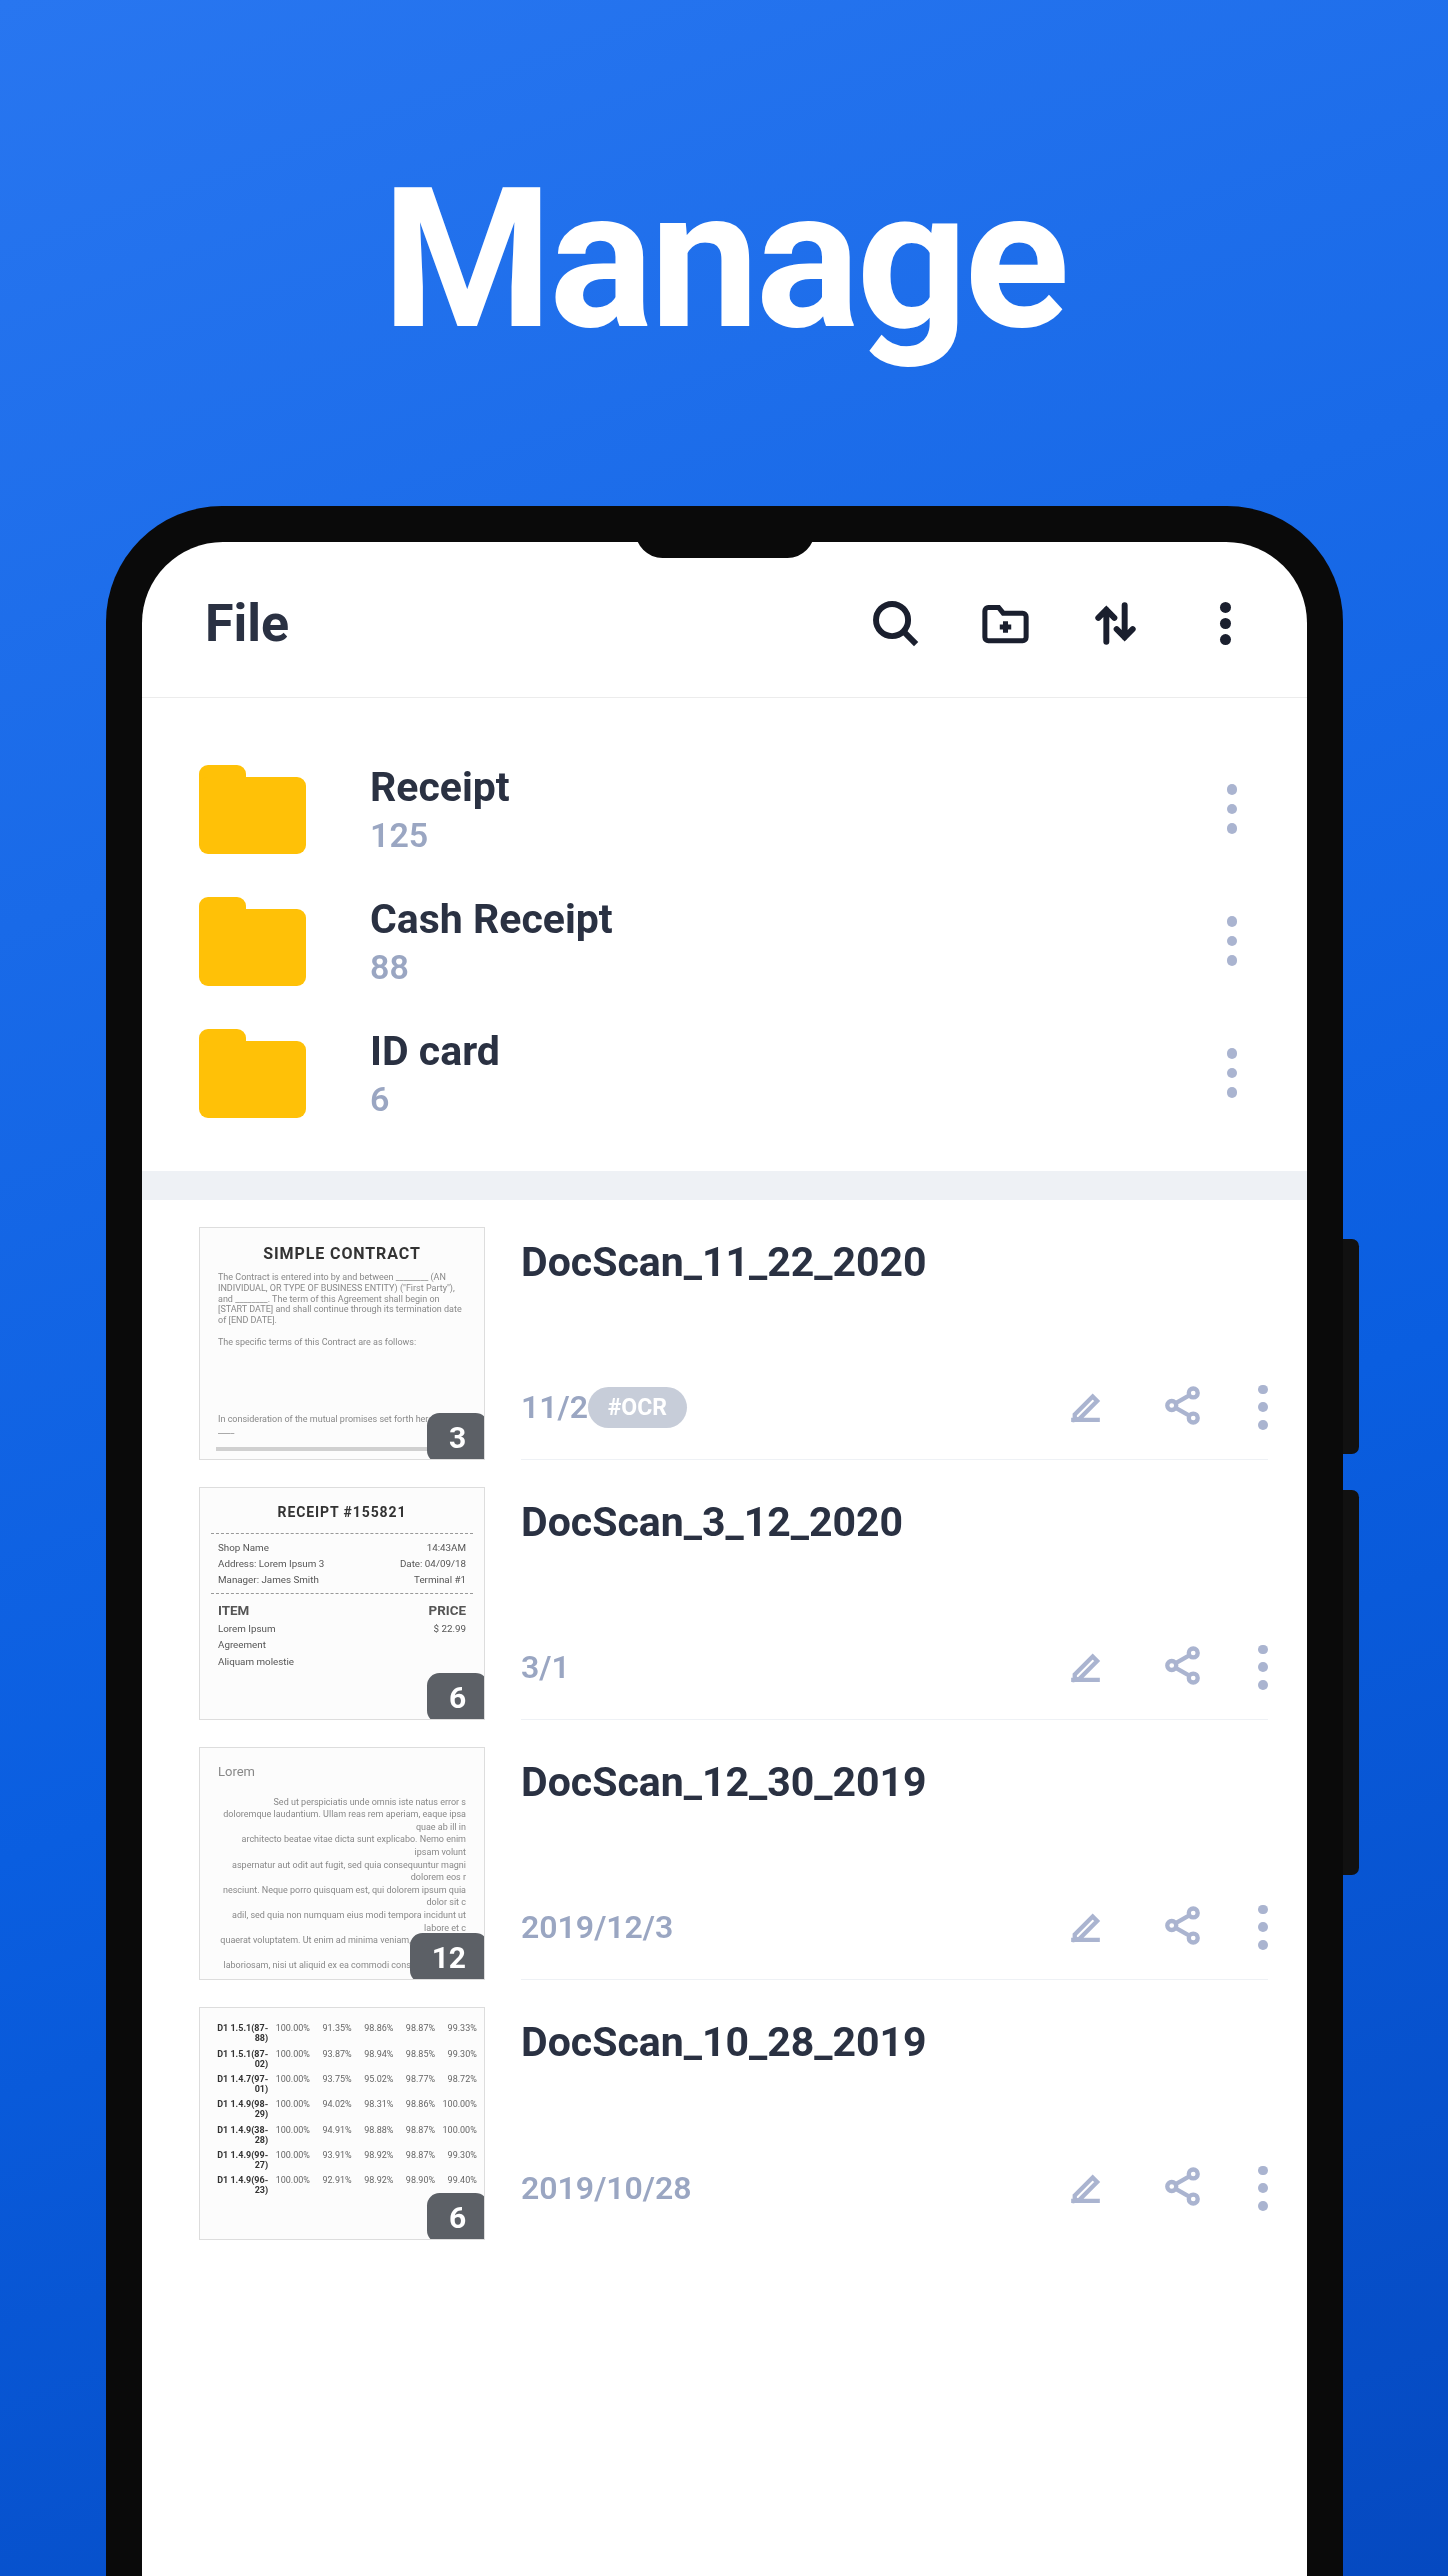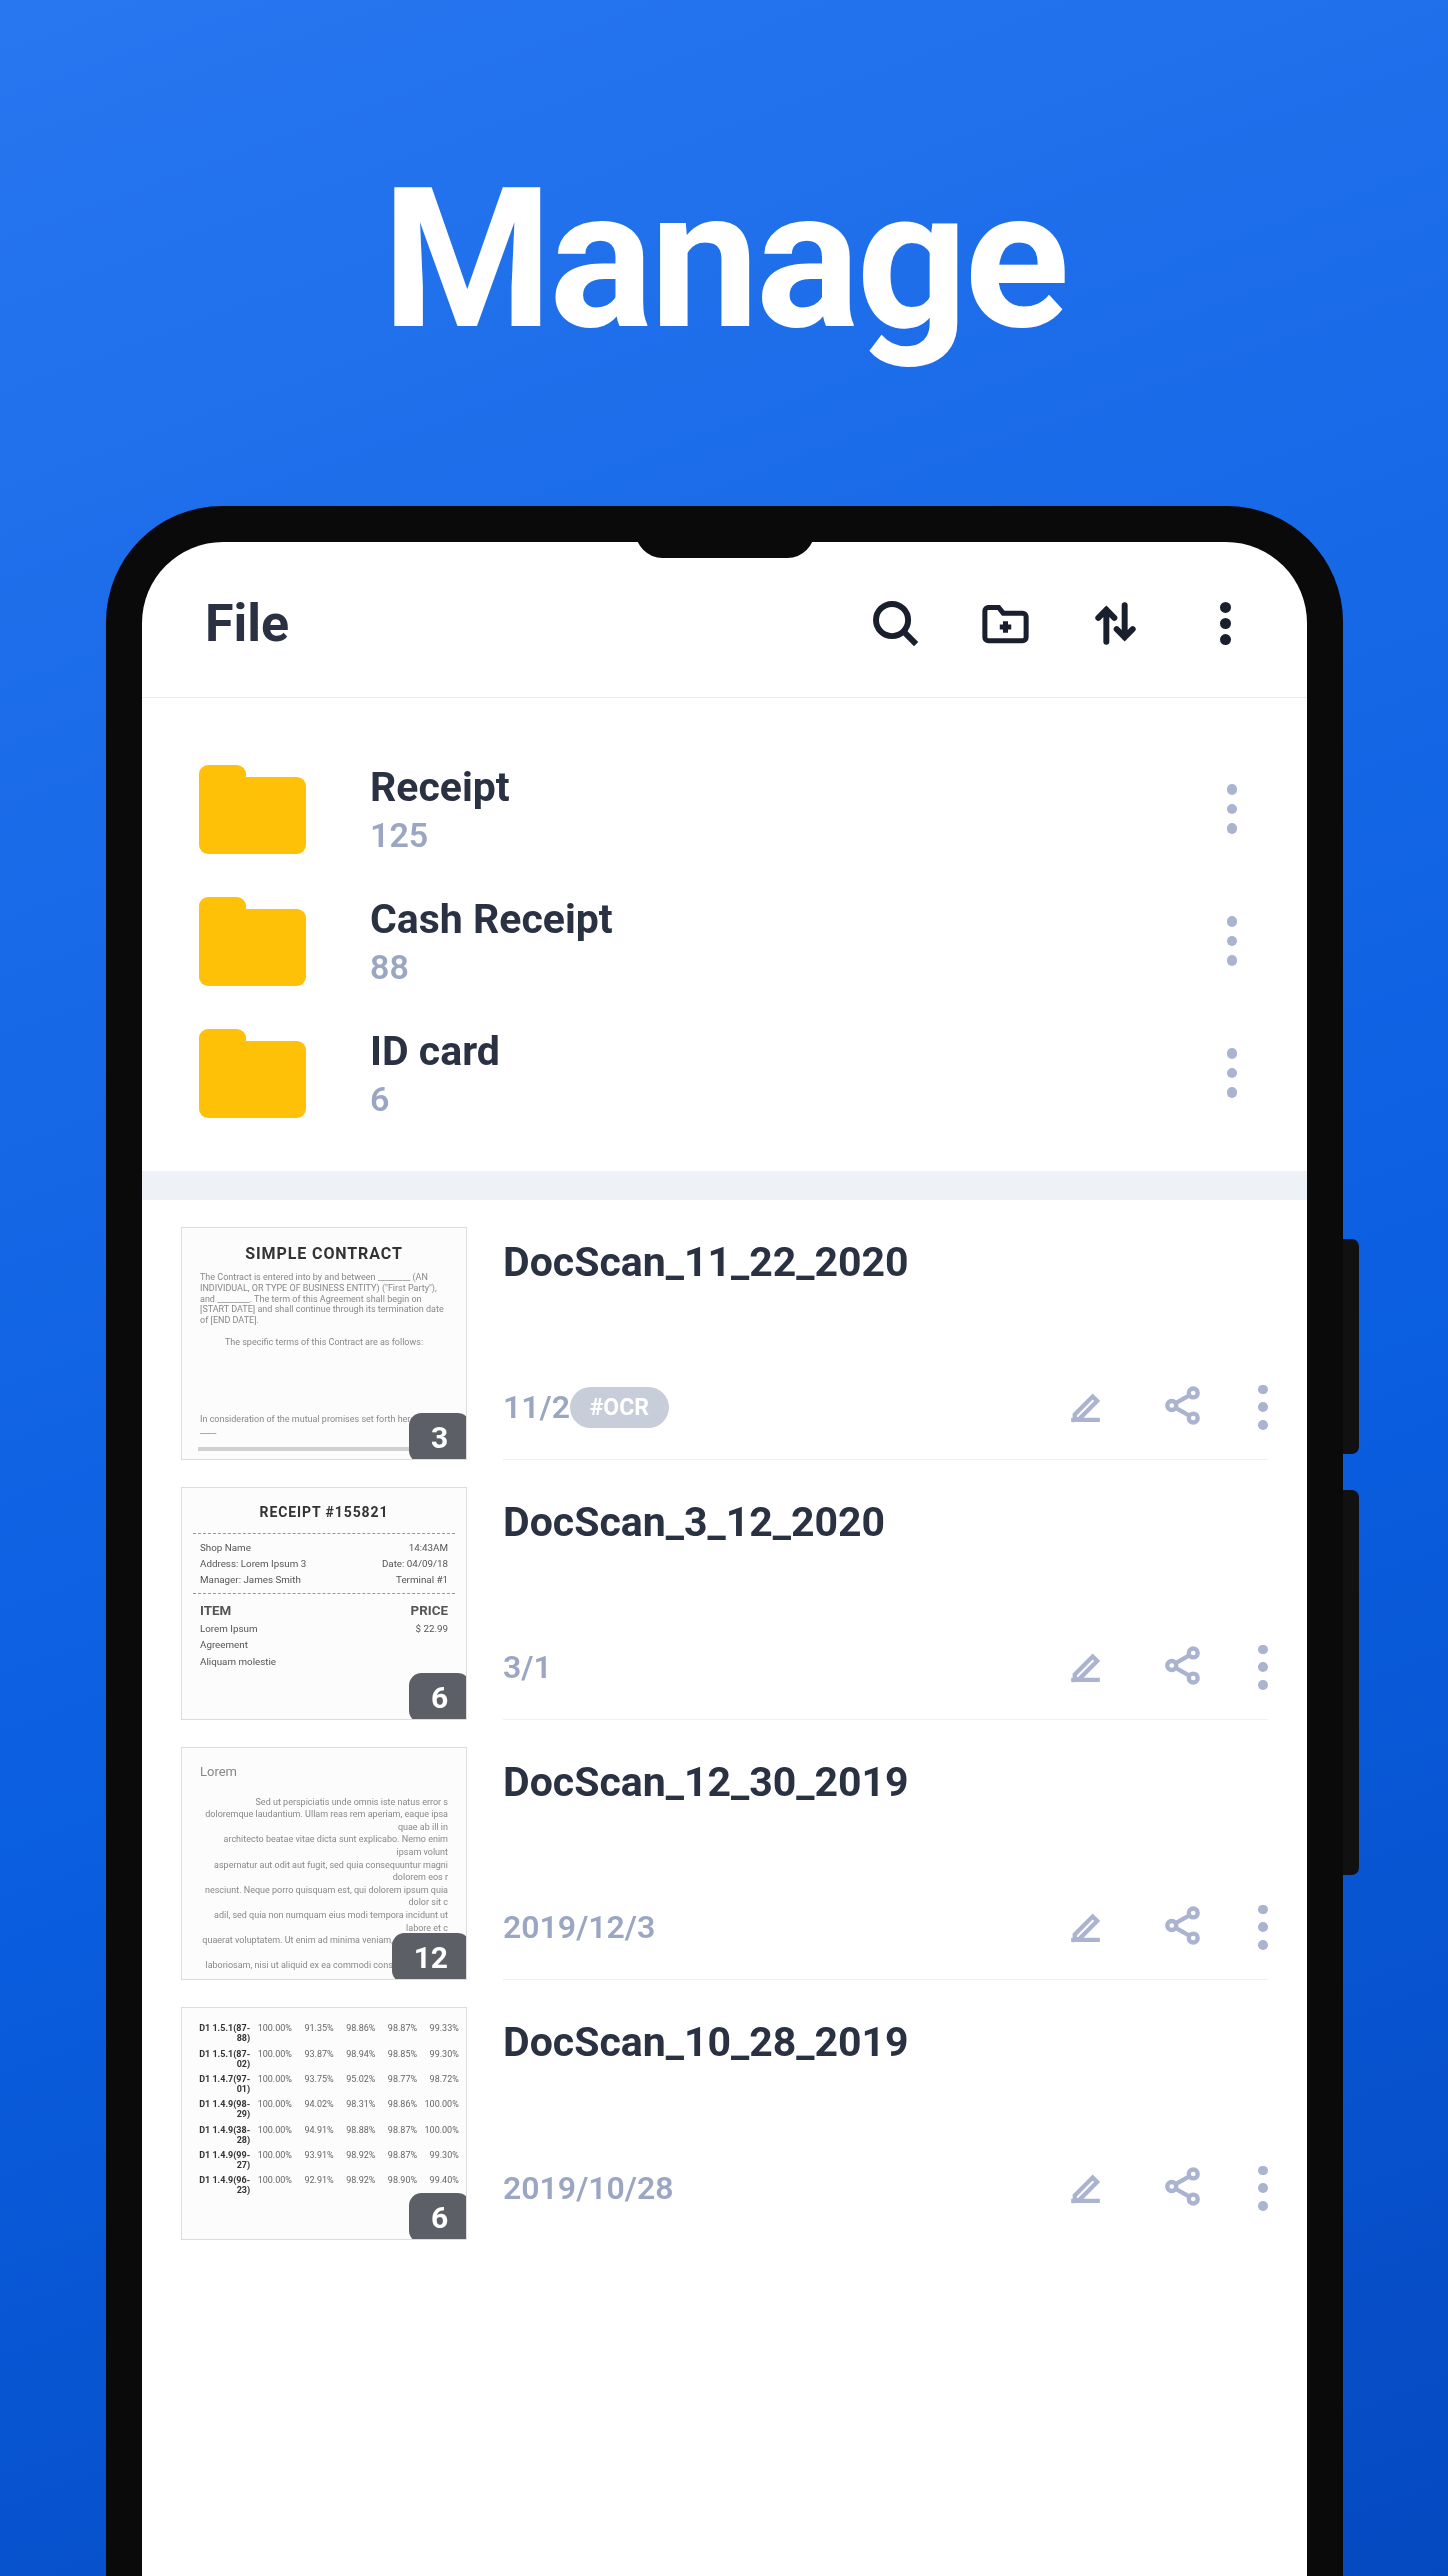--- a/index.html
+++ b/index.html
@@ -107,21 +107,21 @@
   border-radius: 9px;
 }
 .folder-info { flex: 1; }
 .folder-name { font-size: 41px; font-weight: 700; color: #2a3142; margin-bottom: 3.6px; }
 .folder-count { font-size: 34px; font-weight: 600; color: #9aa6c2; }
 .folder-menu { width: 36px; display: flex; flex-direction: column; align-items: center; gap: 9px; }
 .folder-menu .dot { width: 10.7px; height: 10.7px; background: #aab4d0; border-radius: 50%; }
 
 .section-gap { height: 29px; background: #eef1f5; }
 
-.doc-list { padding: 0; }
+.doc-list { padding: 0; margin-left: 18px; }
 .doc-item {
   display: flex;
   padding: 27px 39px 0 39px;
 }
 .thumb {
   width: 286px;
   height: 233px;
   background: #fcfcfc;
   border: 0.9px solid #ddd;
   position: relative;
@@ -285,21 +285,21 @@
     </div>
 
     <div class="section-gap"></div>
 
     <div class="doc-list">
 
       <div class="doc-item">
         <div class="thumb">
           <div class="th-title">SIMPLE CONTRACT</div>
           <div class="th-text">The Contract is entered into by and between ________ (AN INDIVIDUAL, OR TYPE OF BUSINESS ENTITY) ("First Party"), and ________. The term of this Agreement shall begin on [START DATE] and shall continue through its termination date of [END DATE].</div>
-          <div class="th-text" style="text-align:center;padding-top:9px">The specific terms of this Contract are as follows:</div>
+          <div class="th-text" style="text-align:left;padding-top:9px">The specific terms of this Contract are as follows:</div>
           <div style="height:63px"></div>
           <div class="th-text">In consideration of the mutual promises set forth herein, the ____</div>
           <div class="tline" style="margin-top:9px"></div>
           <div class="th-text">The Second Party covenants and agrees that it shall:</div>
           <div class="thumb-badge">3</div>
         </div>
         <div class="doc-info">
           <div class="doc-name">DocScan_11_22_2020</div>
           <div class="doc-meta-row">
             <div class="doc-date">11/2</div>

